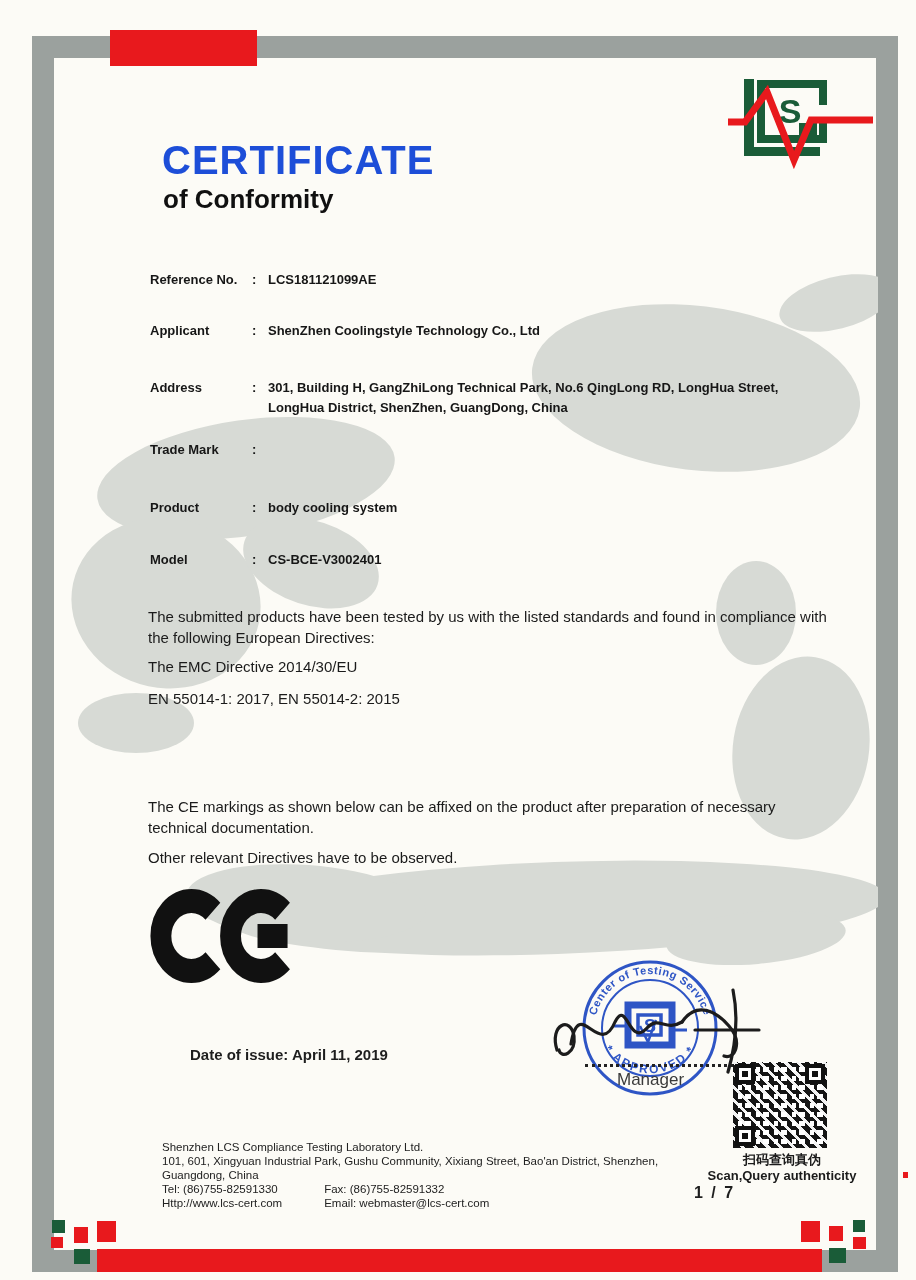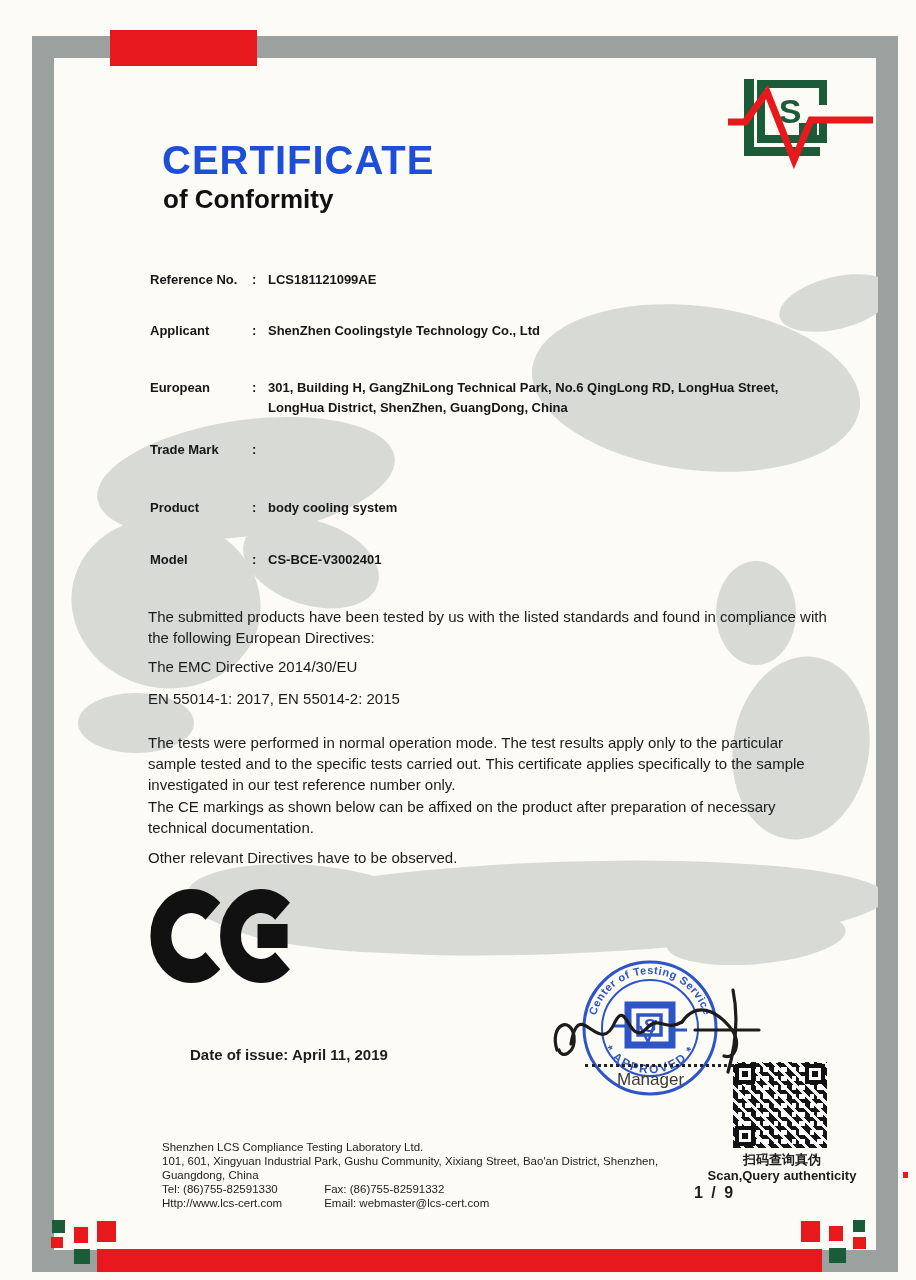--- a/index.html
+++ b/index.html
@@ -91,21 +91,21 @@
       <span class="flabel">Reference No.</span>
       <span class="fcolon">:</span>
       <span class="fvalue">LCS181121099AE</span>
     </div>
     <div class="field" style="top:321px">
       <span class="flabel">Applicant</span>
       <span class="fcolon">:</span>
       <span class="fvalue">ShenZhen Coolingstyle Technology Co., Ltd</span>
     </div>
     <div class="field" style="top:378px">
-      <span class="flabel">European</span>
+      <span class="flabel">Address</span>
       <span class="fcolon">:</span>
       <span class="fvalue">301, Building H, GangZhiLong Technical Park, No.6 QingLong RD, LongHua Street, LongHua District, ShenZhen, GuangDong, China</span>
     </div>
     <div class="field" style="top:440px">
       <span class="flabel">Trade Mark</span>
       <span class="fcolon">:</span>
     </div>
     <div class="field" style="top:498px">
       <span class="flabel">Product</span>
       <span class="fcolon">:</span>
@@ -113,21 +113,20 @@
     </div>
     <div class="field" style="top:550px">
       <span class="flabel">Model</span>
       <span class="fcolon">:</span>
       <span class="fvalue">CS-BCE-V3002401</span>
     </div>
 
     <div class="para" style="top:606px">The submitted products have been tested by us with the listed standards and found in compliance with the following European Directives:</div>
     <div class="para bold" style="top:656px">The EMC Directive 2014/30/EU</div>
     <div class="para bold" style="top:688px">EN 55014-1: 2017, EN 55014-2: 2015</div>
-    <div class="para" style="top:732px">The tests were performed in normal operation mode. The test results apply only to the particular sample tested and to the specific tests carried out. This certificate applies specifically to the sample investigated in our test reference number only.</div>
     <div class="para" style="top:796px">The CE markings as shown below can be affixed on the product after preparation of necessary technical documentation.</div>
     <div class="para" style="top:847px">Other relevant Directives have to be observed.</div>
 
     <svg class="ce" width="148" height="100" viewBox="0 0 340 200" preserveAspectRatio="none">
       <g fill="none" stroke="#111" stroke-width="48">
         <path d="M 144.5 50.5 A 70 70 0 1 0 144.5 149.5"></path>
         <path d="M 304.5 50.5 A 70 70 0 1 0 304.5 149.5"></path>
         <path d="M 247 100 H 316"></path>
       </g>
     </svg>
@@ -174,21 +173,21 @@
     <div class="qr">
       <div class="finder" style="left:2px;top:2px"></div>
       <div class="finder" style="right:2px;top:2px"></div>
       <div class="finder" style="left:2px;bottom:2px"></div>
     </div>
     <div class="qrcap">
       <div>扫码查询真伪</div>
       <div>Scan,Query authenticity</div>
     </div>
 
-    <div class="pagenum">1 / 9</div>
+    <div class="pagenum">1 / 7</div>
 
     <div class="footer">
       <div>Shenzhen LCS Compliance Testing Laboratory Ltd.</div>
       <div>101, 601, Xingyuan Industrial Park, Gushu Community, Xixiang Street, Bao'an District, Shenzhen,</div>
       <div>Guangdong, China</div>
       <div>
         <span class="fcol">Tel: (86)755-82591330</span>
         <span>Fax: (86)755-82591332</span>
       </div>
       <div>

